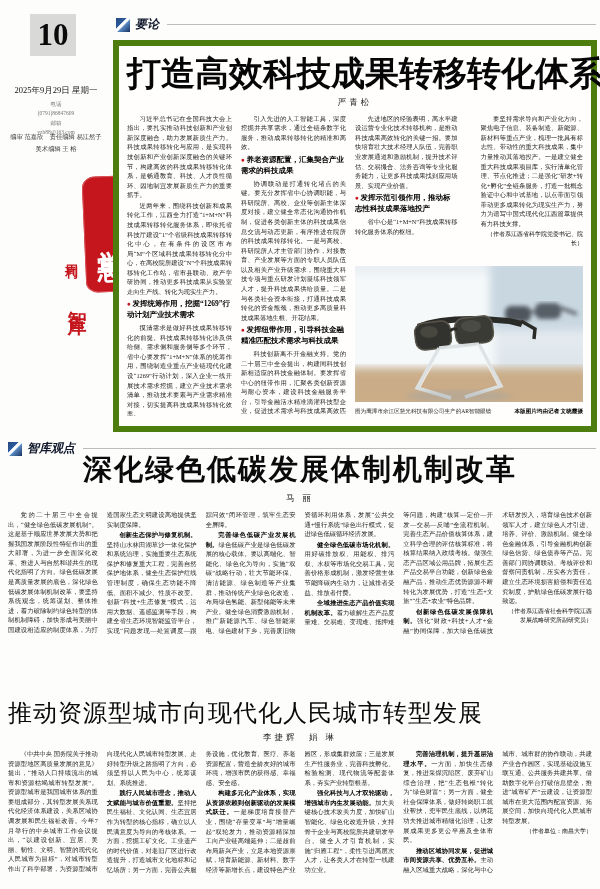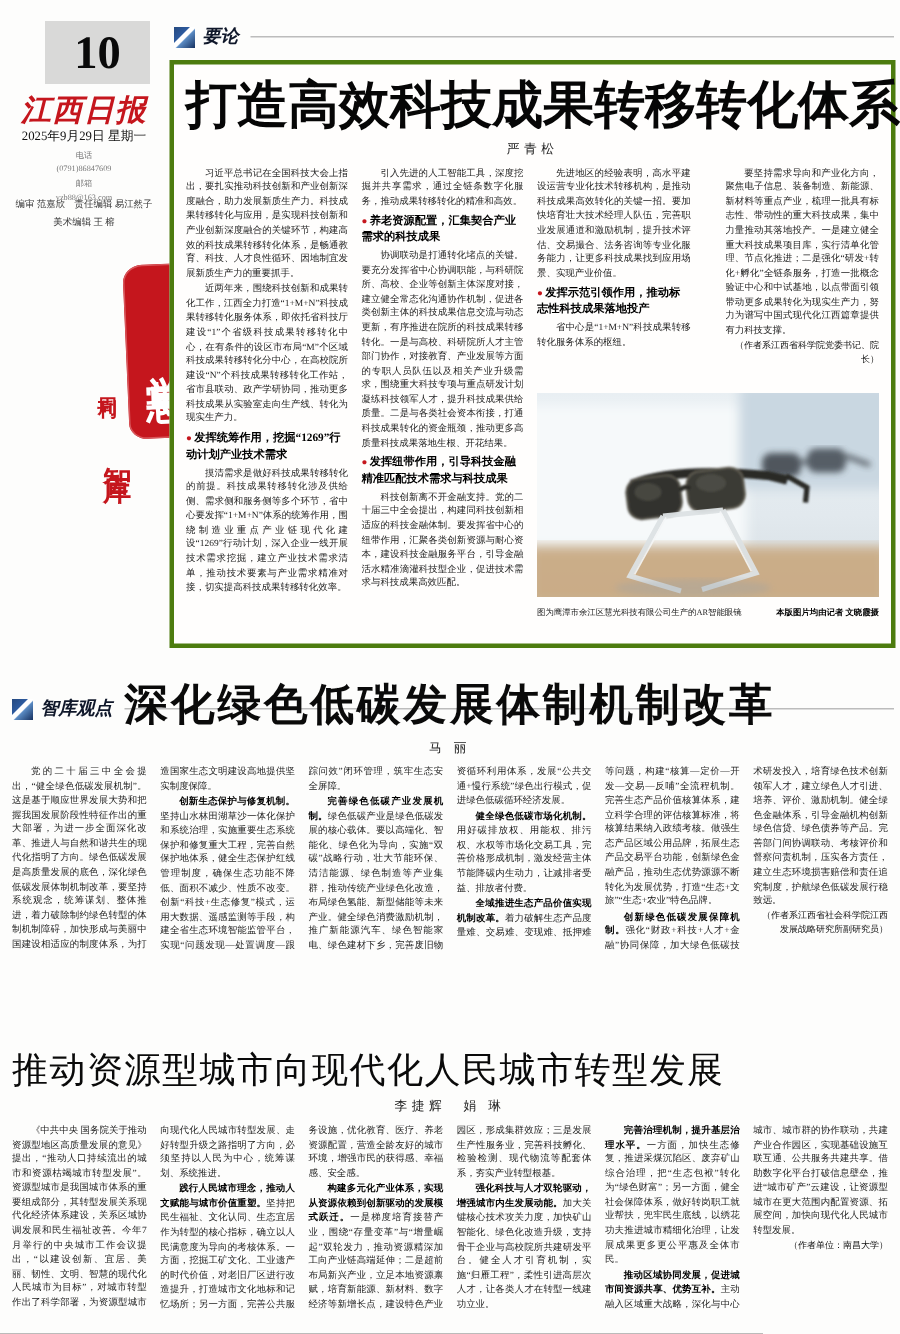--- a/index.html
+++ b/index.html
@@ -1,19 +1,19 @@
 <!DOCTYPE html>
 <html><head>
 <meta charset="utf-8">
 <style>
   html,body{margin:0;padding:0;background:#888;}
   #page{position:relative;width:600px;height:889px;background:#fdfdfc;overflow:hidden;
         font-family:"Liberation Serif",serif;color:#1a1a1a;}
   
-  .pagenum{position:absolute;left:30px;top:14px;width:70px;height:42px;background:#d9d9d8;
+  .pagenum{position:absolute;left:30px;top:14px;width:46px;height:42px;background:#d9d9d8;
            font-family:"Liberation Serif",serif;font-weight:bold;font-size:31px;line-height:42px;
            text-align:center;color:#0a0a0a;}
   .masthead{position:absolute;left:0;top:60px;width:112px;text-align:center;font-size:20px;
             color:#c5161d;font-weight:bold;font-style:italic;letter-spacing:1px;}
   .pdate{position:absolute;left:0;top:85px;width:112px;text-align:center;font-size:8.5px;color:#111;}
   .contact{position:absolute;left:0;top:100px;width:112px;text-align:center;font-size:5.5px;
            color:#777;line-height:1.7;}
   .staff{position:absolute;left:0;top:131px;width:112px;text-align:center;font-size:6.3px;
          color:#333;line-height:1.9;}
   .seal{position:absolute;left:84px;top:176px;width:50px;height:116px;background:#c5161d;
@@ -25,21 +25,21 @@
           color:#c5161d;font-weight:bold;letter-spacing:2px;}
   .zhiku{position:absolute;left:64px;top:296px;writing-mode:vertical-rl;font-size:19px;
          color:#c5161d;font-weight:bold;letter-spacing:4px;}
   
   .sec{position:absolute;display:flex;align-items:center;}
   .sec-icon{width:14px;height:14px;flex:0 0 14px;
       background:linear-gradient(135deg,#25497f 0%,#2d5a9e 36%,#ffffff 40%,#ffffff 52%,#5a8bc4 56%,#16305e 100%);}
   .sec-label{font-weight:bold;font-style:italic;font-size:12px;color:#0f172a;margin-left:5px;white-space:nowrap;}
   .sec-line{flex:1;border-top:1px solid #bcbcbc;margin-left:8px;}
   
-  #a1box{position:absolute;left:113px;top:40px;width:484px;height:392px;border:3px solid #4d7c0f;
+  #a1box{position:absolute;left:113px;top:40px;width:484px;height:392px;border:6px solid #4d7c0f;
          box-sizing:border-box;padding:5px 8px 3px;background:#fffefd;}
   .a1-title{margin:2px 0 0;font-family:"Liberation Sans",sans-serif;font-weight:900;font-size:34px;
             text-align:center;color:#060606;letter-spacing:0;line-height:1.2;white-space:nowrap;}
   .byline{text-align:center;font-size:8.5px;color:#222;letter-spacing:3px;margin:3px 0 5px;}
   .a1-body{display:flex;gap:9px;height:302px;}
   .a1col{width:110px;height:302px;overflow:hidden;}
   .a1col.short{height:150px;}
   .a1-right{width:228px;display:flex;flex-direction:column;}
   .a1-right-top{display:flex;gap:23px;height:150px;overflow:hidden;}
   .bp{font-size:6.3px;line-height:1.52;text-indent:2em;text-align:justify;margin:0 0 1px;
@@ -60,21 +60,20 @@
   .colbody{column-gap:9px;column-count:6;overflow:hidden;}
   #a2body{height:172px;}
   #a3body{height:128px;}
 </style>
 </head>
 <body>
 
 <div id="page">
 
   <div class="pagenum">10</div>
-  <div class="masthead">江西日报</div>
   <div class="pdate">2025年9月29日 星期一</div>
   <div class="contact">
     <div>电话</div>
     <div>(0791)86847609</div>
     <div>邮箱</div>
     <div>yzb88@163.com</div>
   </div>
   <div class="staff">
     <div>编审 范嘉欣　责任编辑 易江然子</div>
     <div>美术编辑 王 榕</div>
@@ -174,21 +173,21 @@
           </svg>
           <div class="photo-cap">
             <span class="capl">图为鹰潭市余江区慧光科技有限公司生产的AR智能眼镜</span>
             <span class="capr"><b>本版图片均由记者 文晓霞摄</b></span>
           </div>
         </div>
       </div>
     </div>
   </div>
 
-  <div class="sec" style="left:8px;top:464px;width:588px;">
+  <div class="sec" style="left:8px;top:440px;width:588px;">
     <span class="sec-icon"></span>
     <span class="sec-label">智库观点</span>
     <span class="sec-line"></span>
   </div>
 
   <div class="artwide" style="top:450px;">
     <h2 class="a2-title">深化绿色低碳发展体制机制改革</h2>
     <div class="byline">马 丽</div>
     <div id="a2body" class="colbody">
         <p class="bp">党的二十届三中全会提出，“健全绿色低碳发展机制”。这是基于顺应世界发展大势和把握我国发展阶段性特征作出的重大部署，为进一步全面深化改革、推进人与自然和谐共生的现代化指明了方向。绿色低碳发展是高质量发展的底色，深化绿色低碳发展体制机制改革，要坚持系统观念，统筹谋划、整体推进，着力破除制约绿色转型的体制机制障碍，加快形成与美丽中国建设相适应的制度体系，为打造国家生态文明建设高地提供坚实制度保障。</p>

